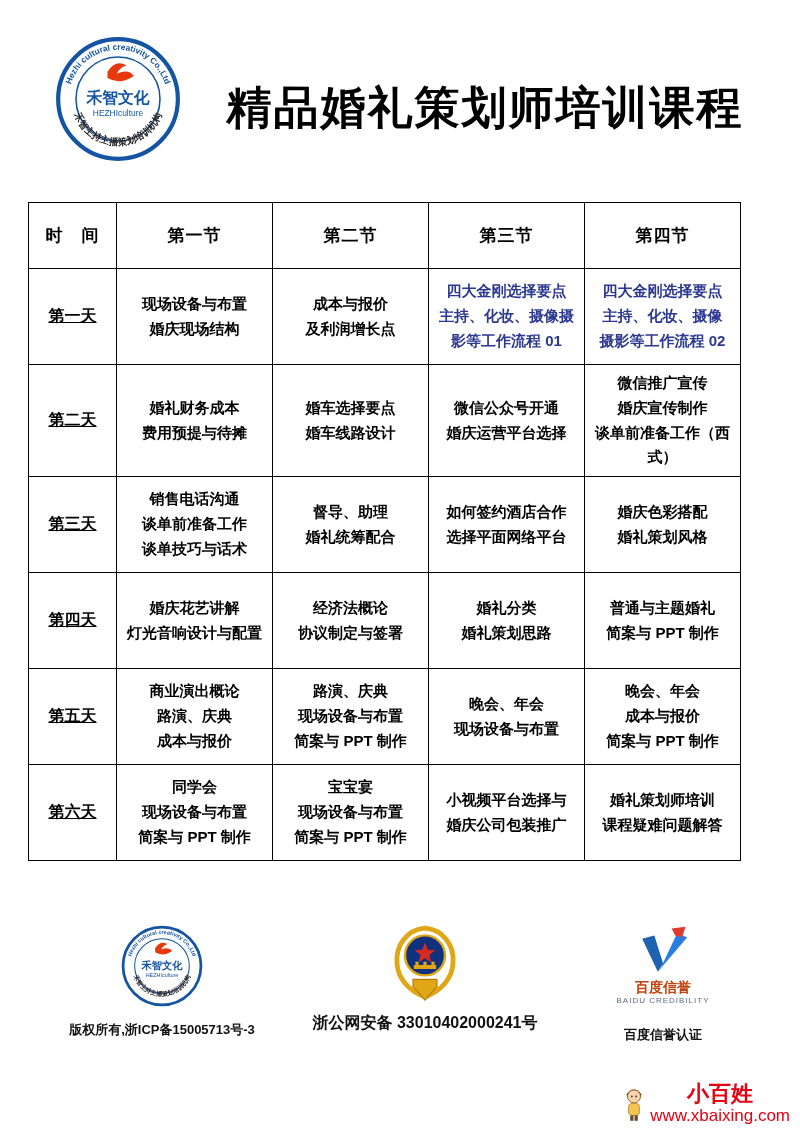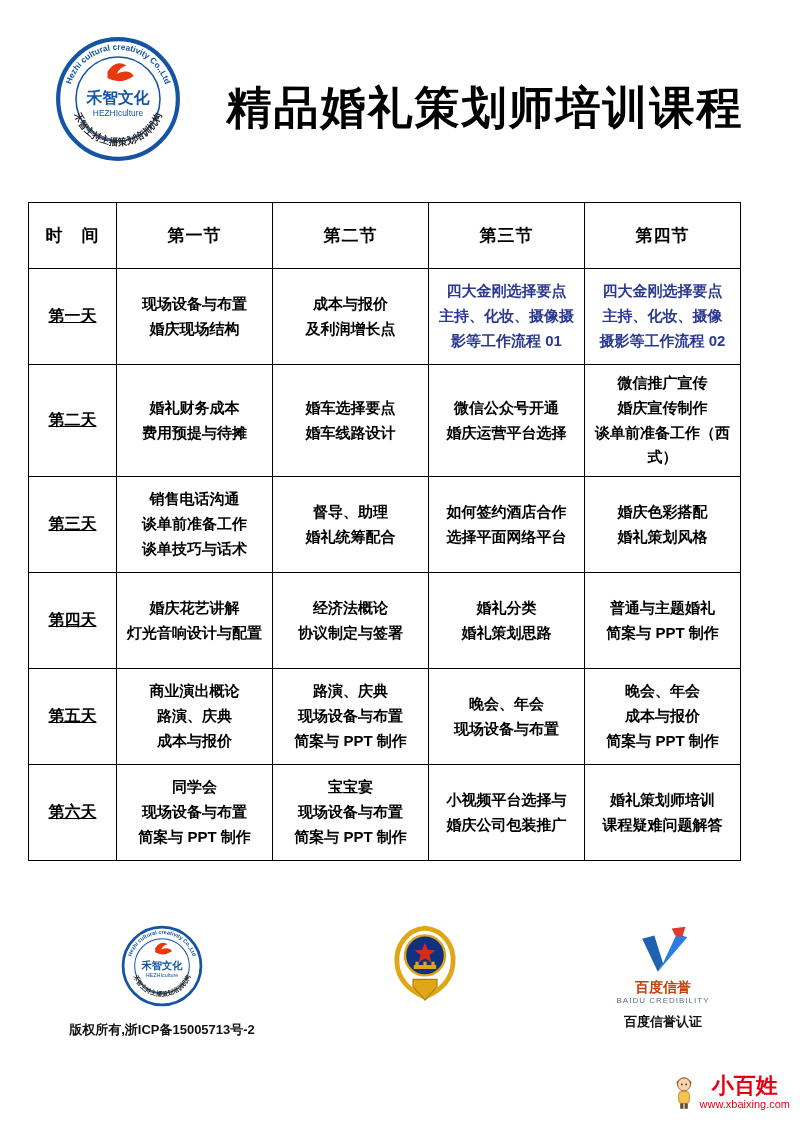--- a/index.html
+++ b/index.html
@@ -50,31 +50,31 @@
   .f-col.police { width:260px; }
   .f-col.baidu { width:190px; }
   .logo-sm { width:82px; height:82px; margin-bottom:14px; }
   .badge-icon { width:72px; height:80px; margin-bottom:8px; }
   .badge-icon svg { width:100%; height:100%; display:block; }
   .baidu-icon { width:52px; height:52px; margin-bottom:2px; }
   .baidu-icon svg { width:100%; height:100%; display:block; }
   .f-text { font-size:13px; font-weight:bold; color:#111; }
   .f-text.police-text { font-size:16px; }
   .baidu-title { font-size:14px; font-weight:bold; color:#c2410c; line-height:1.2; }
-  .baidu-sub { font-size:8px; color:#5a6b80; letter-spacing:1px; margin-bottom:8px; }
+  .baidu-sub { font-size:8px; color:#5a6b80; letter-spacing:1px; margin-bottom:21px; }
 
   
   .watermark {
-    position:absolute; right:10px; bottom:17px;
+    position:absolute; right:10px; bottom:2px;
     display:flex; align-items:center; gap:3px;
   }
   .wm-char { width:26px; height:38px; }
   .wm-text { display:flex; flex-direction:column; align-items:center; }
   .wm-name { font-size:22px; font-weight:bold; color:#e60012; line-height:1.1; }
-  .wm-url { font-size:11px; color:#e60012; }
+  .wm-url { font-size:17px; color:#e60012; }
 </style>
 </head>
 <body>
 
 <div class="page">
 
   <div class="header">
     <div class="logo-lg">
       <svg viewBox="0 0 120 120">
         <circle cx="60" cy="60" r="57" fill="#ffffff" stroke="#1454a3" stroke-width="4"></circle>
@@ -208,35 +208,36 @@
             <textPath href="#smArcTop" xlink:href="#smArcTop" startOffset="50%" text-anchor="middle">Hezhi cultural creativity Co.,Ltd</textPath>
           </text>
           <text font-size="9" fill="#222222" font-weight="bold">
             <textPath href="#smArcBot" xlink:href="#smArcBot" startOffset="50%" text-anchor="middle">禾智主持主播策划培训机构</textPath>
           </text>
           <path d="M50 34 q8 -12 18 -6 q-7 2 -9 8 q11 -5 16 2 q-13 9 -25 2 z" fill="#e8380d"></path>
           <text x="60" y="64" text-anchor="middle" font-size="15" font-weight="bold" fill="#1454a3">禾智文化</text>
           <text x="60" y="76" text-anchor="middle" font-size="8" fill="#1454a3">HEZHIculture</text>
         </svg>
       </div>
-      <div class="f-text">版权所有,浙ICP备15005713号-2</div>
+      <div class="f-text">版权所有,浙ICP备15005713号-3</div>
     </div>
 
     <div class="f-col police">
       <div class="badge-icon">
         <svg viewBox="0 0 90 100">
           <path d="M45 4 C 22 6, 8 26, 10 48 C 11 66, 24 82, 45 90" fill="none" stroke="#e0a616" stroke-width="6" stroke-linecap="round"></path>
           <path d="M45 4 C 68 6, 82 26, 80 48 C 79 66, 66 82, 45 90" fill="none" stroke="#e0a616" stroke-width="6" stroke-linecap="round"></path>
           <circle cx="45" cy="38" r="25" fill="#10327e" stroke="#e0a616" stroke-width="3"></circle>
           <path d="M45 22 L48.5 31 L58 31.5 L50.5 37.5 L53 47 L45 41.5 L37 47 L39.5 37.5 L32 31.5 L41.5 31 Z" fill="#d42b1e"></path>
           <path d="M31 50 h28 v5 h-28 z" fill="#e0a616"></path>
           <path d="M33 46 h4 v4 h-4 z M43 46 h4 v4 h-4 z M53 46 h4 v4 h-4 z" fill="#e0a616"></path>
           <path d="M30 68 h30 v9 L45 94 L30 77 z" fill="#e0a616" stroke="#b07e0e" stroke-width="1.5"></path>
         </svg>
       </div>
+      <div class="f-text police-text">浙公网安备 33010402000241号</div>
     </div>
 
     <div class="f-col baidu">
       <div class="baidu-icon">
         <svg viewBox="0 0 60 60">
           <polygon points="6,16 20,12 30,44 24,54" fill="#1e62b0"></polygon>
           <polygon points="24,54 30,44 46,10 58,14" fill="#2a7de1"></polygon>
           <polygon points="40,4 56,2 52,14 44,12" fill="#e03a2f"></polygon>
         </svg>
       </div>

